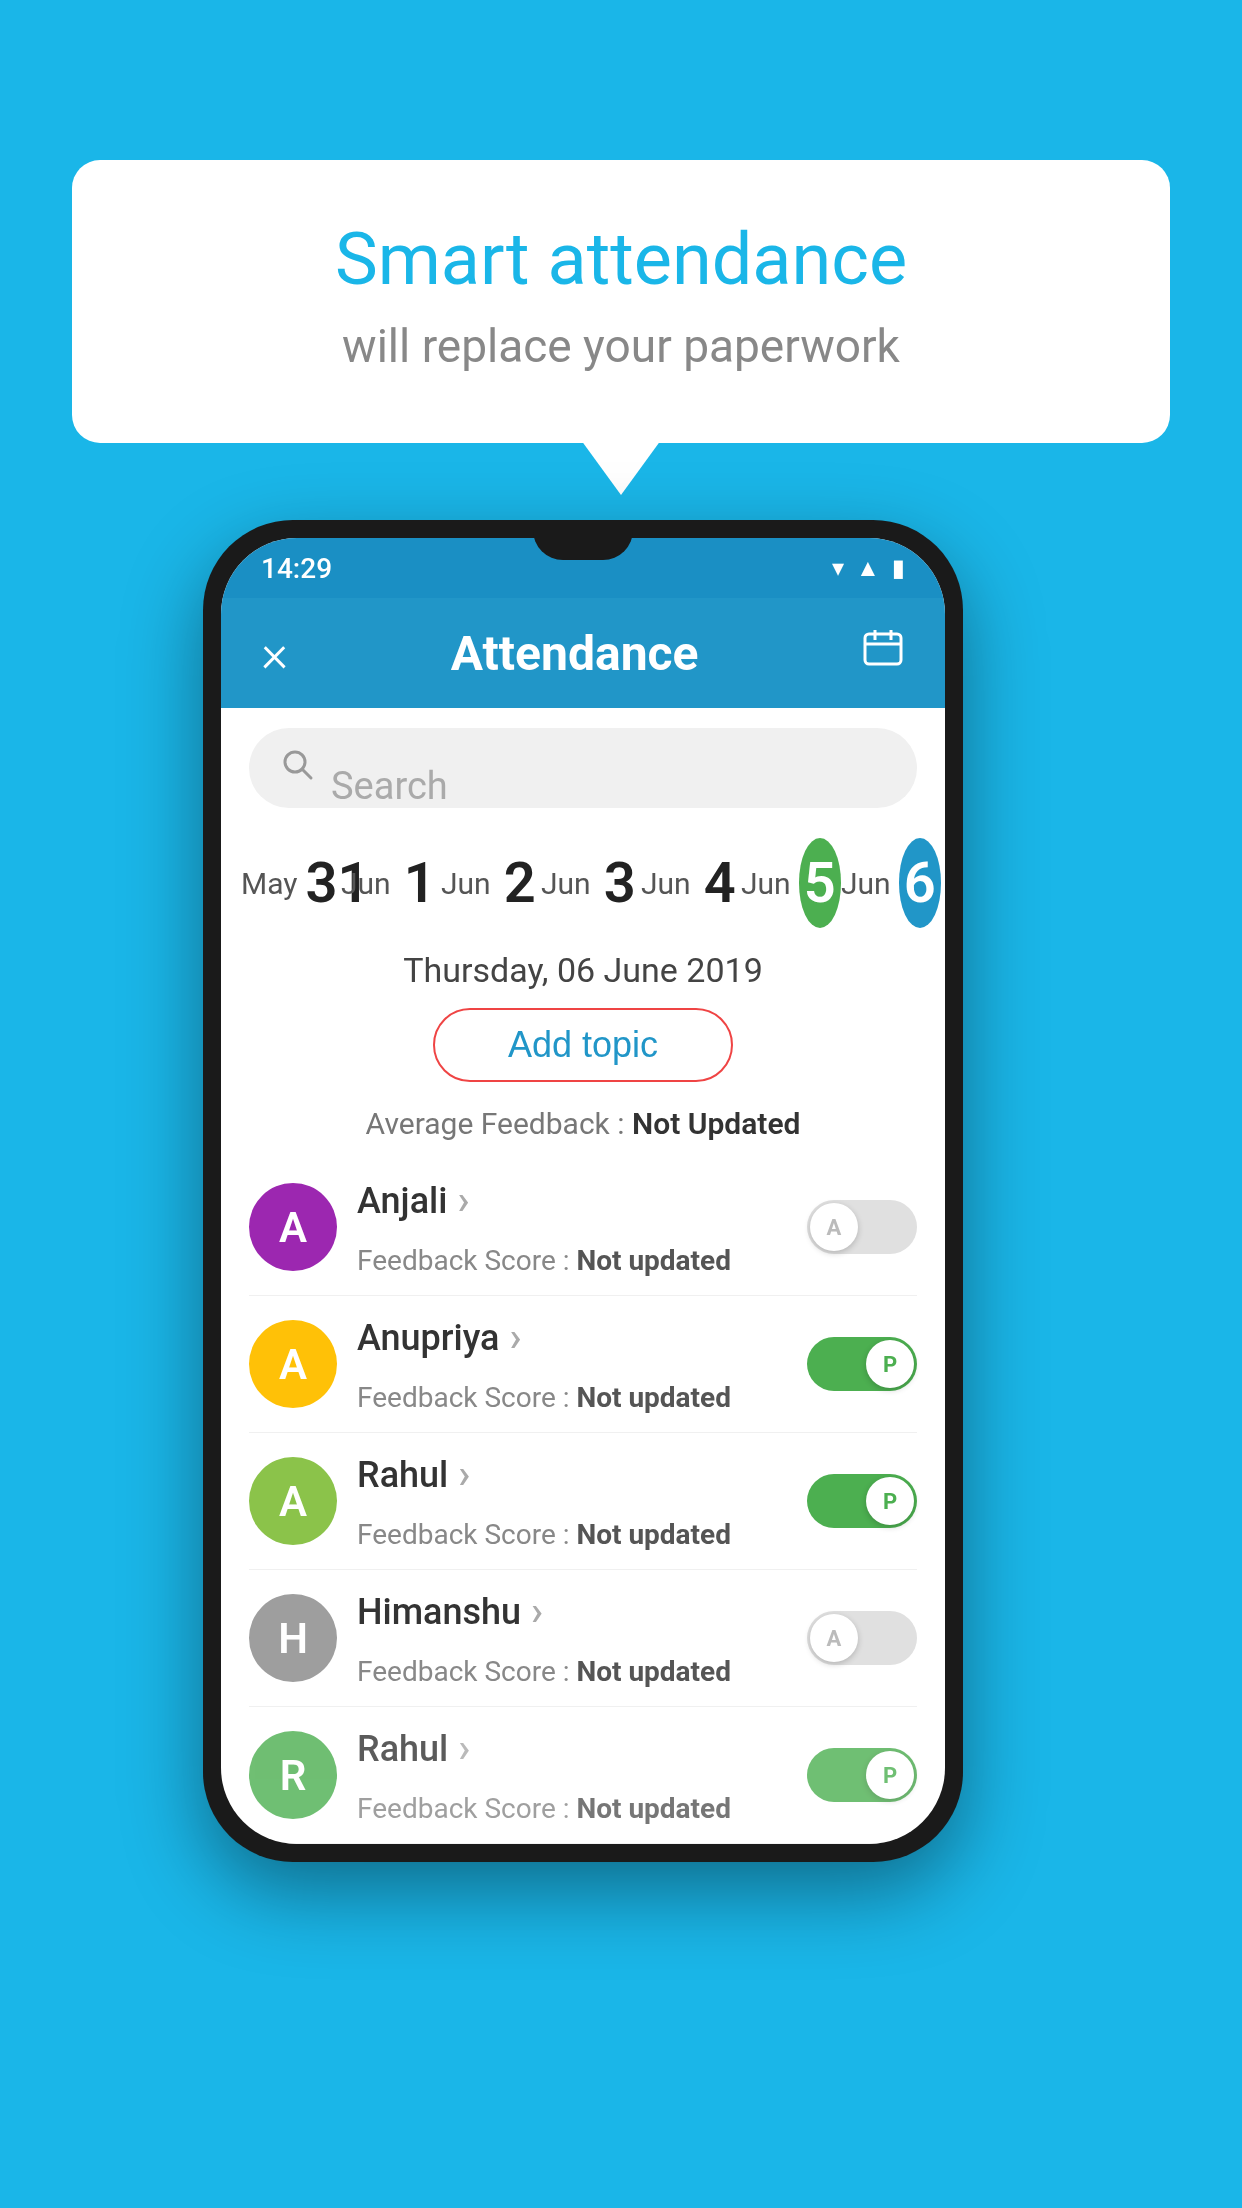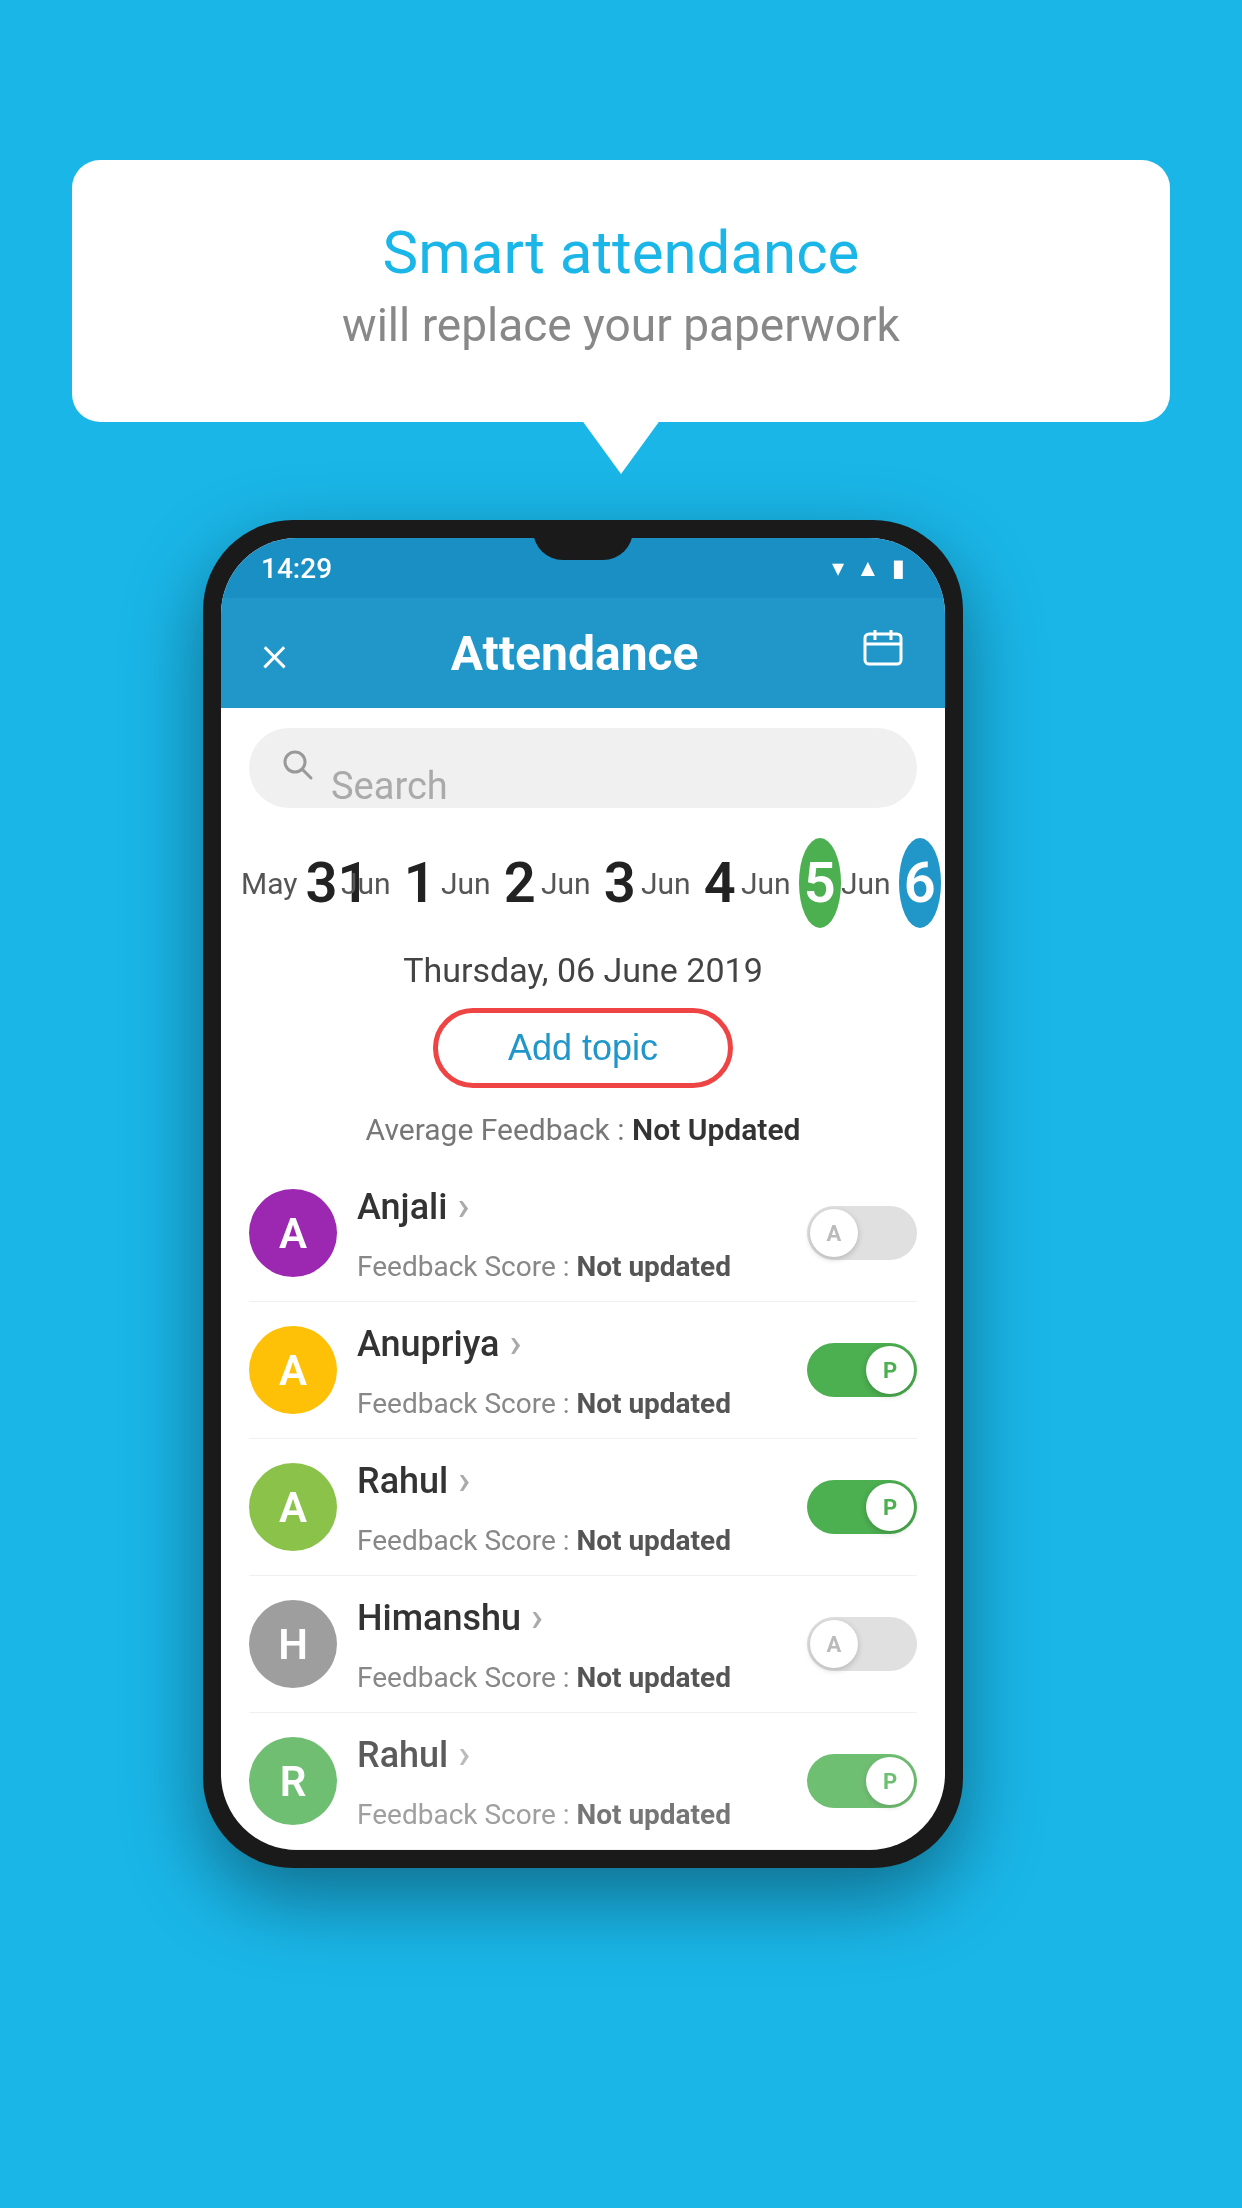--- a/index.html
+++ b/index.html
@@ -32,25 +32,25 @@
       bottom: -52px;
       left: 50%;
       transform: translateX(-50%);
       width: 0;
       height: 0;
       border-left: 40px solid transparent;
       border-right: 40px solid transparent;
       border-top: 55px solid white;
     }
     .speech-bubble-title {
-      font-size: 60px;
+      font-size: 72px;
       font-weight: 400;
       color: #1ab6e8;
       line-height: 1.1;
-      margin-bottom: 12px;
+      margin-bottom: 20px;
     }
     .speech-bubble-subtitle {
       font-size: 46px;
       color: #888;
       font-weight: 400;
     }
 
     
     .phone-container {
       position: absolute;
@@ -198,21 +198,21 @@
       text-align: center;
       font-size: 34px;
       color: #444;
       margin: 22px 0 18px;
     }
 
     
     .add-topic-btn {
       display: block;
       margin: 0 auto 24px;
-      border: 5px solid #ef4444;
+      border: 2px solid #ef4444;
       background: white;
       border-radius: 40px;
       padding: 14px 60px;
       font-size: 36px;
       color: #2196c8;
       width: 300px;
       text-align: center;
     }
 
     

